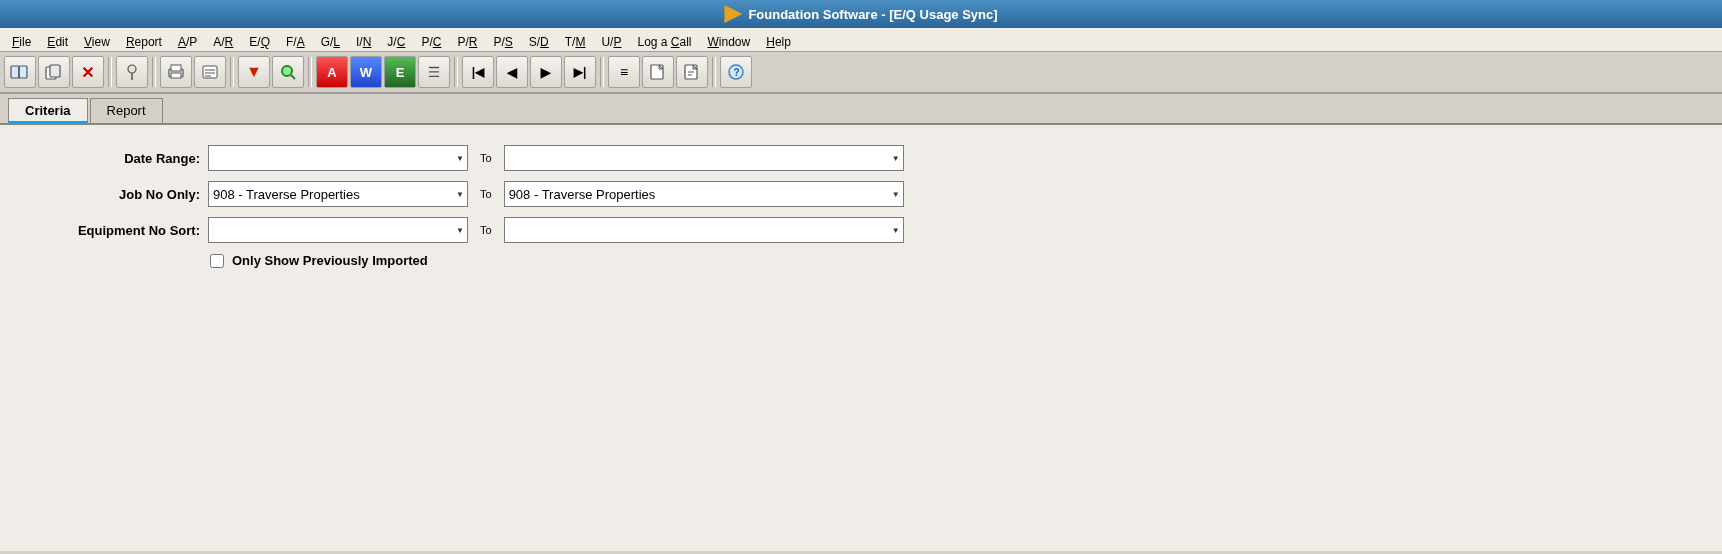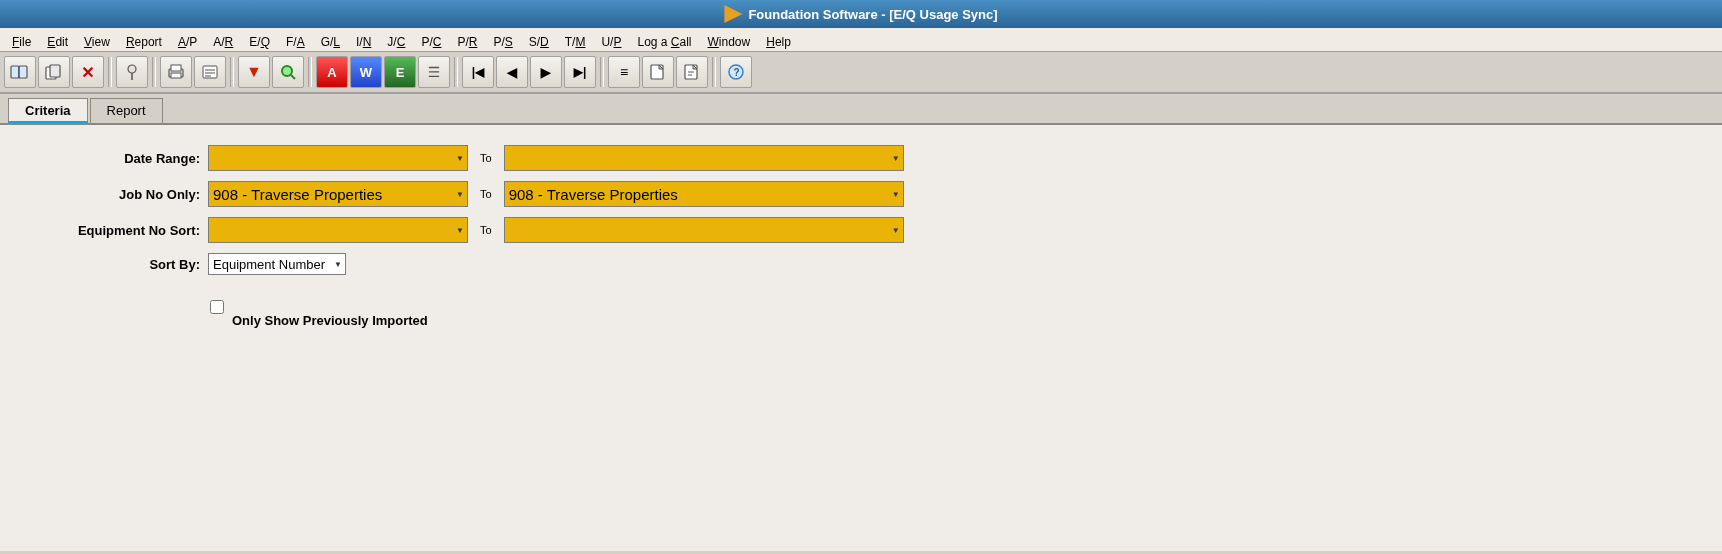--- a/index.html
+++ b/index.html
@@ -137,22 +137,22 @@
       right: 4px;
       top: 50%;
       transform: translateY(-50%);
       pointer-events: none;
       color: #333;
     }
     .select-wrapper select {
       width: 100%;
       height: 26px;
       border: 1px solid #7c7c7c;
-      background: #eab308;
-      font-size: 15px;
+      background: #ffffff;
+      font-size: 13px;
       padding: 2px 20px 2px 4px;
       appearance: none;
       -webkit-appearance: none;
     }
     .to-label {
       font-size: 11px;
       color: #000;
       margin: 7px 4px;
     }
     .sort-select-wrapper {
@@ -187,21 +187,20 @@
     .checkbox-row input[type=checkbox] {
       width: 14px;
       height: 14px;
       margin-right: 8px;
       border: 1px solid #555;
       cursor: pointer;
     }
     .checkbox-label {
       font-weight: bold;
       font-size: 13px;
-      margin-top: 28px;
     }
   </style>
 </head>
 <body>
 
 <div class="title-bar">
   <span class="title-bar-icon"></span>
   <span>Foundation Software - [E/Q Usage Sync]</span>
 </div>
 
@@ -358,30 +357,20 @@
       </select>
     </div>
     <span class="to-label">To</span>
     <div class="select-wrapper">
       <select style="width:400px;">
         <option value=""></option>
       </select>
     </div>
   </div>
 
-  <div class="form-row">
-    <label class="form-label">Sort By:</label>
-    <div class="sort-select-wrapper">
-      <select>
-        <option>Equipment Number</option>
-        <option>Job Number</option>
-        <option>Date</option>
-      </select>
-    </div>
-  </div>
 
   <div class="checkbox-row">
     <input type="checkbox" style="">
     <span class="checkbox-label">Only Show Previously Imported</span>
   </div>
 
 
 </div>
 
 </body></html>

